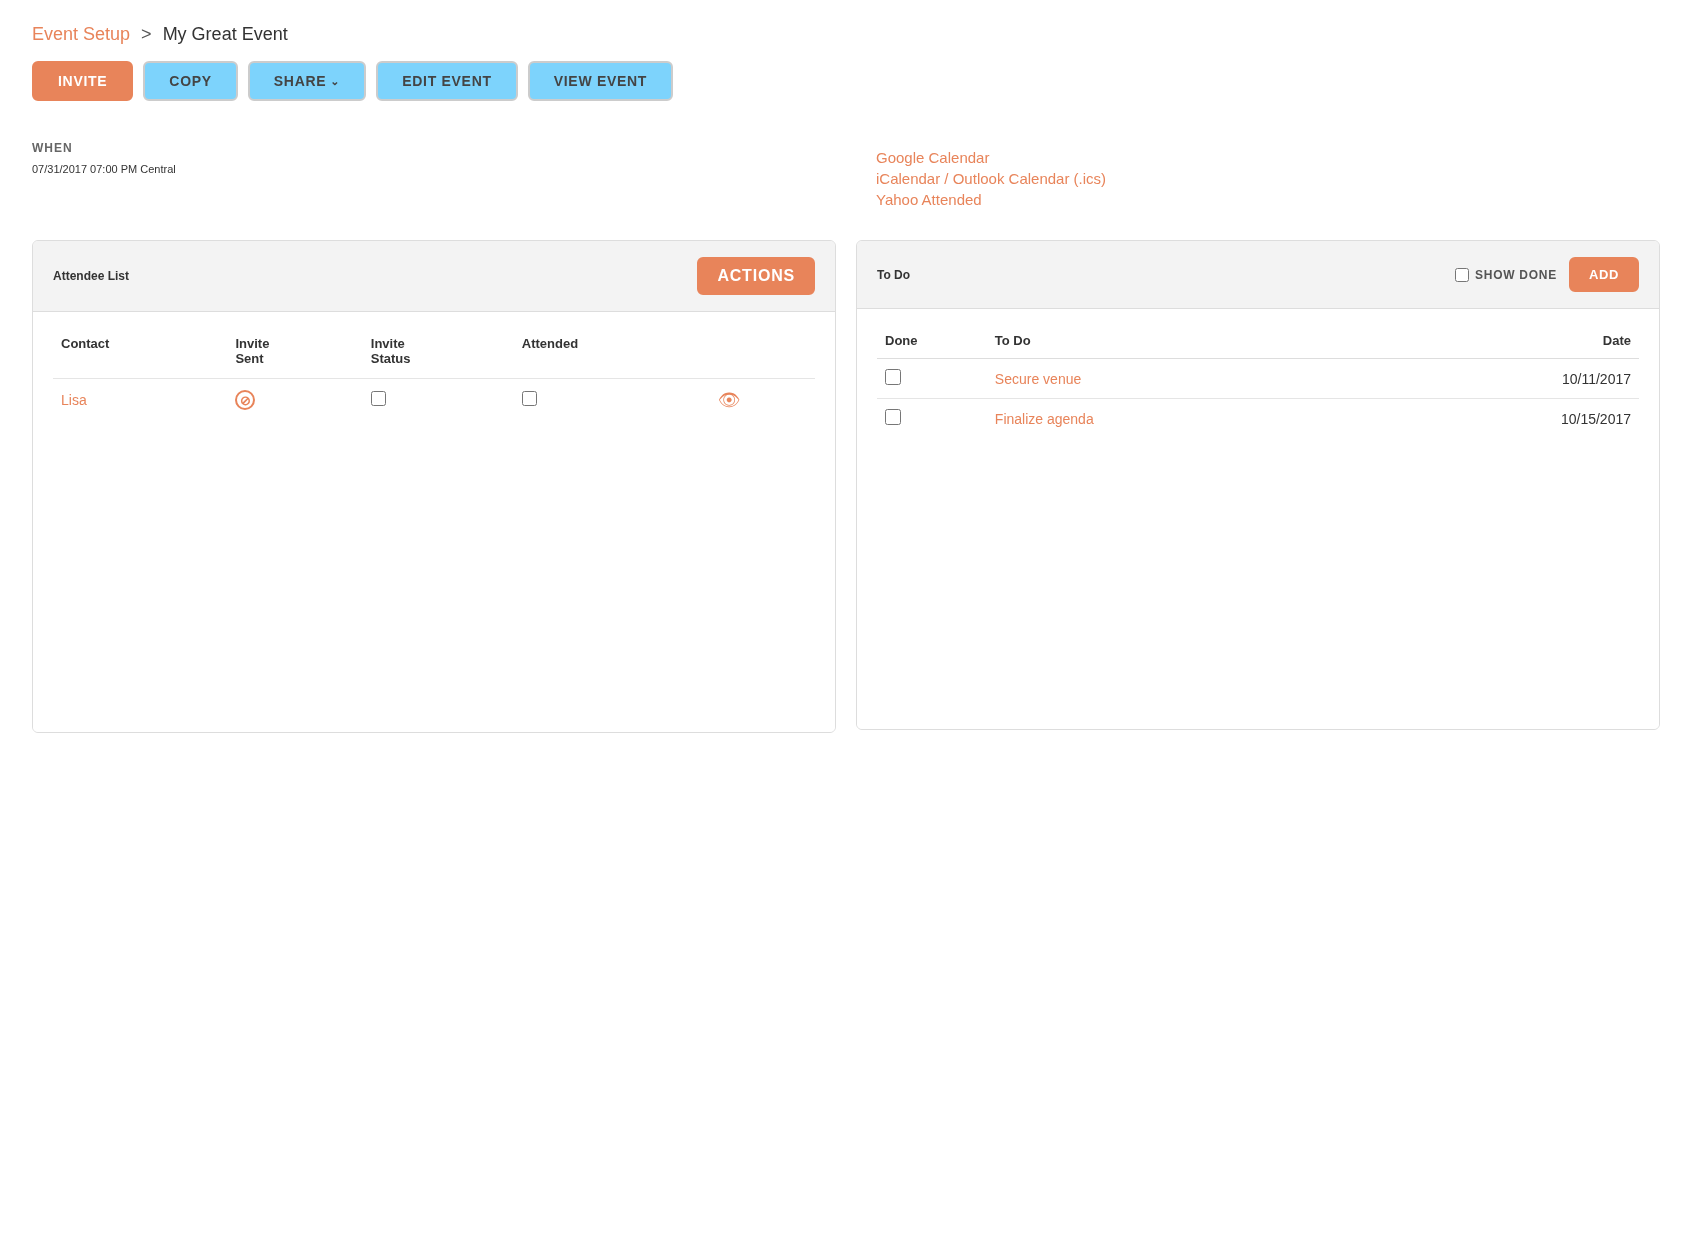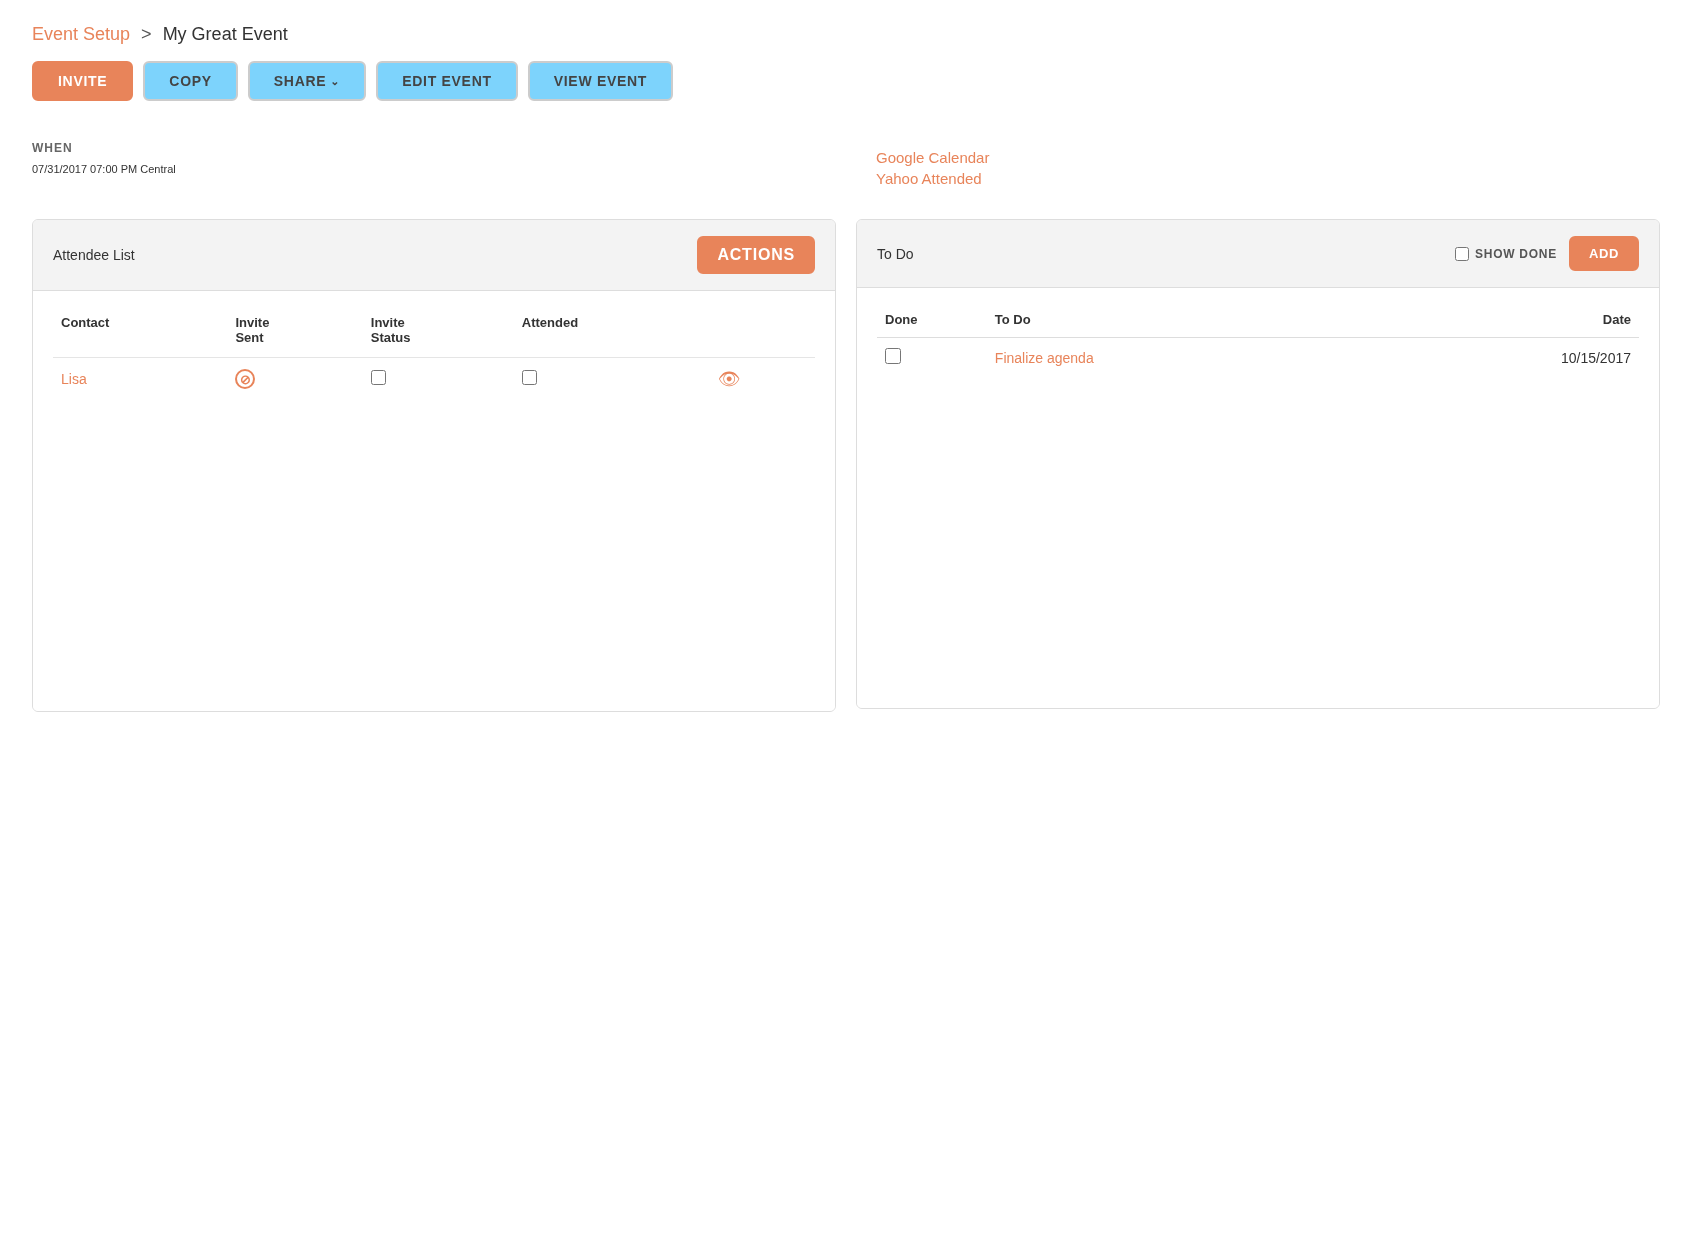--- a/index.html
+++ b/index.html
@@ -116,22 +116,22 @@
     }
     .panel-header {
       display: flex;
       align-items: center;
       justify-content: space-between;
       padding: 16px 20px;
       background: #f3f3f3;
       border-bottom: 1px solid #ddd;
     }
     .panel-title {
-      font-size: 14px;
-      font-weight: 400;
+      font-size: 12px;
+      font-weight: 700;
       color: #333;
     }
     .panel-header-right {
       display: flex;
       align-items: center;
       gap: 12px;
     }
     .show-done-label {
       display: flex;
       align-items: center;
@@ -245,20 +245,21 @@
 </div>
 
 <div class="info-section">
   <div class="info-left">
     <div class="label-small">WHEN</div>
     <div class="value-text">07/31/2017 07:00 PM Central</div>
   </div>
   <div class="info-right">
     <div class="add-to-links">
       <a class="add-to-link">Google Calendar</a>
+      <a class="add-to-link">iCalendar / Outlook Calendar (.ics)</a>
       <a class="add-to-link">Yahoo Attended</a>
     </div>
   </div>
 </div>
 
 <div class="panels">
 
   <div class="panel">
     <div class="panel-header">
       <span class="panel-title">Attendee List</span>
@@ -312,20 +313,29 @@
     <div class="panel-body">
       <table class="todo-table">
         <thead>
           <tr>
             <th>Done</th>
             <th class="todo-col">To Do</th>
             <th class="date-col">Date</th>
           </tr>
         </thead>
         <tbody id="todo-tbody">
+        <tr>
+      <td>
+        <input type="checkbox" class="done-checkbox" style="">
+      </td>
+      <td>
+        <span class="todo-link">Secure venue</span>
+      </td>
+      <td class="date-col">10/11/2017</td>
+    </tr>
             <tr>
       <td>
         <input type="checkbox" class="done-checkbox" style="">
       </td>
       <td>
         <span class="todo-link">Finalize agenda</span>
       </td>
       <td class="date-col">10/15/2017</td>
     </tr>
           </tbody>

